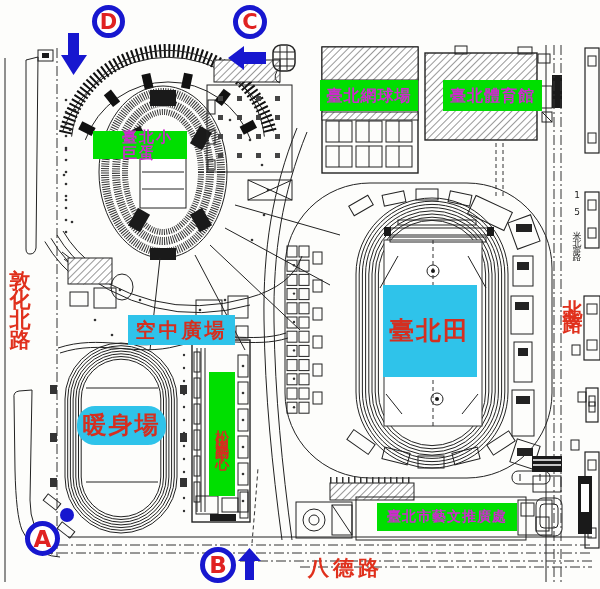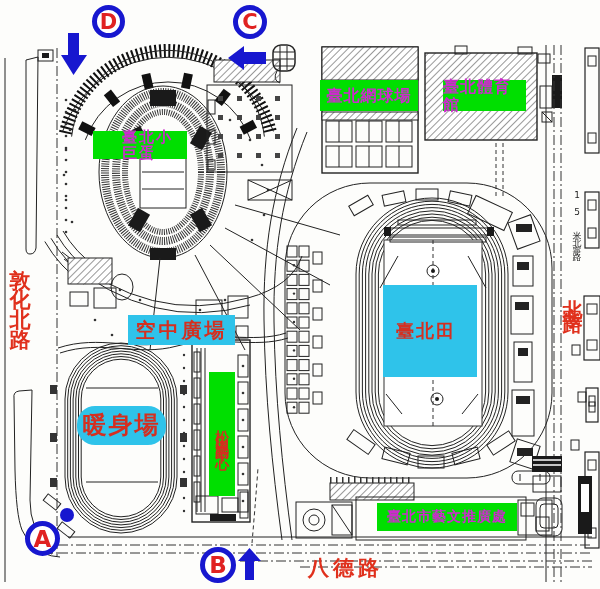--- a/index.html
+++ b/index.html
@@ -446,27 +446,27 @@
     </g>
   </svg>
 
   <div class="road vert" style="left:6px;top:252px;font-size:21px;letter-spacing:20px;">敦化北路</div>
   <div class="road vert" style="left:560px;top:284px;font-size:20px;letter-spacing:7px;">北寧路</div>
   <div class="smallroad vert" style="left:570px;top:190px;font-size:9px;letter-spacing:7px;">15米北寧路</div>
   <div class="road" style="left:308px;top:554px;font-size:21px;letter-spacing:4px;">八德路</div>
 
   <div class="lbl green" style="left:93px;top:131px;width:94px;height:28px;font-size:15px;letter-spacing:2px;padding-left:29px;">臺北小巨蛋</div>
   <div class="lbl green" style="left:320px;top:80px;width:98px;height:31px;font-size:16px;letter-spacing:1px;">臺北網球場</div>
-  <div class="lbl green" style="left:443px;top:80px;width:83px;height:31px;font-size:16px;letter-spacing:1px;">臺北體育館</div>
+  <div class="lbl green" style="left:443px;top:80px;width:99px;height:31px;font-size:16px;letter-spacing:1px;">臺北體育館</div>
   <div class="lbl green" style="left:377px;top:503px;width:140px;height:28px;font-size:14px;letter-spacing:1px;">臺北市藝文推廣處</div>
   <div class="lbl green vert" style="left:209px;top:372px;width:26px;height:124px;font-size:14px;letter-spacing:5px;color:var(--label-text-red);">松山運動中心</div>
   <div class="lbl cyan" style="left:128px;top:303px;width:107px;height:30px;font-size:20px;letter-spacing:3px;margin-top:12px;">空中廣場</div>
   <div class="lbl cyan" style="left:77px;top:406px;width:89px;height:39px;font-size:24px;letter-spacing:2px;border-radius:18px;">暖身場</div>
-  <div class="lbl cyan" style="left:383px;top:285px;width:94px;height:92px;font-size:18px;letter-spacing:2px;
-              flex-direction:column;align-items:flex-start;justify-content:center;padding-left:13px;line-height:44px;">
+  <div class="lbl cyan" style="left:383px;top:285px;width:94px;height:92px;font-size:25px;letter-spacing:2px;
+              flex-direction:column;align-items:flex-start;justify-content:center;padding-left:6px;line-height:44px;">
     <span>臺北田</span>
   </div>
 
   <div class="marker" style="left:92px;top:5px;width:33px;height:33px;font-size:21px;">D</div>
   <div class="marker" style="left:233px;top:5px;width:34px;height:34px;font-size:21px;">C</div>
   <div class="marker" style="left:25px;top:521px;width:35px;height:35px;font-size:23px;">A</div>
   <div class="marker" style="left:200px;top:547px;width:36px;height:36px;font-size:23px;">B</div>
 </div>
 
 </body></html>

